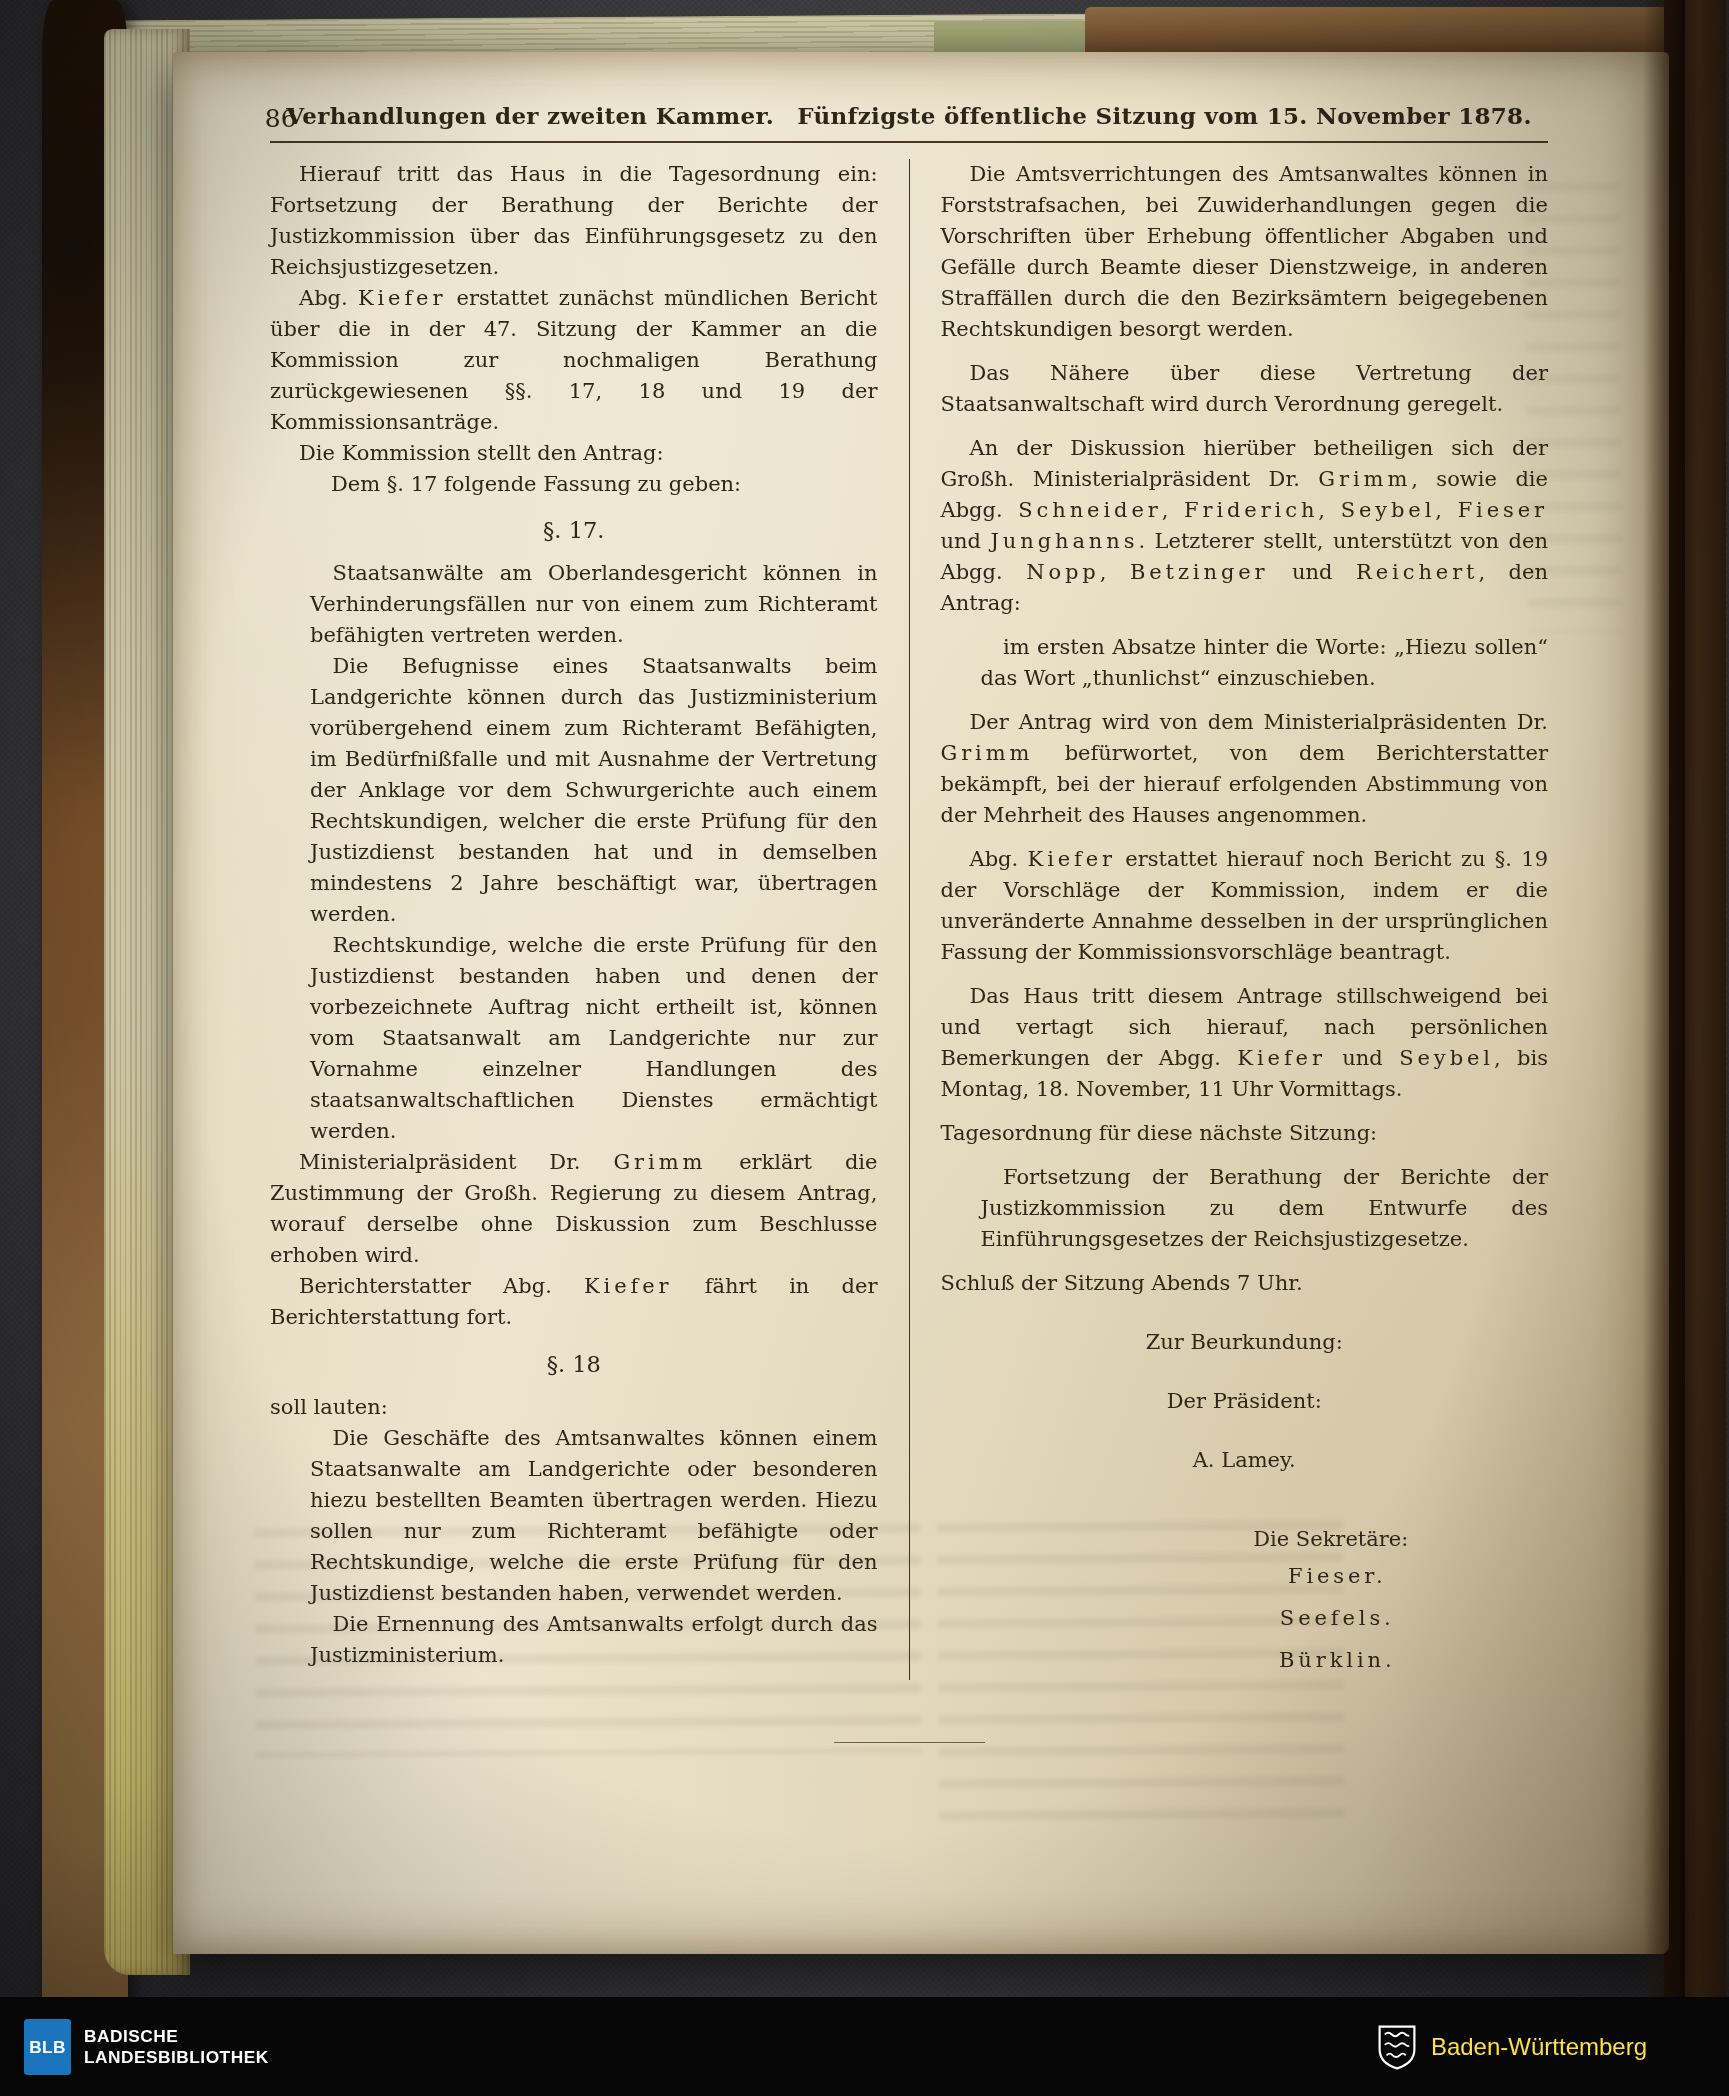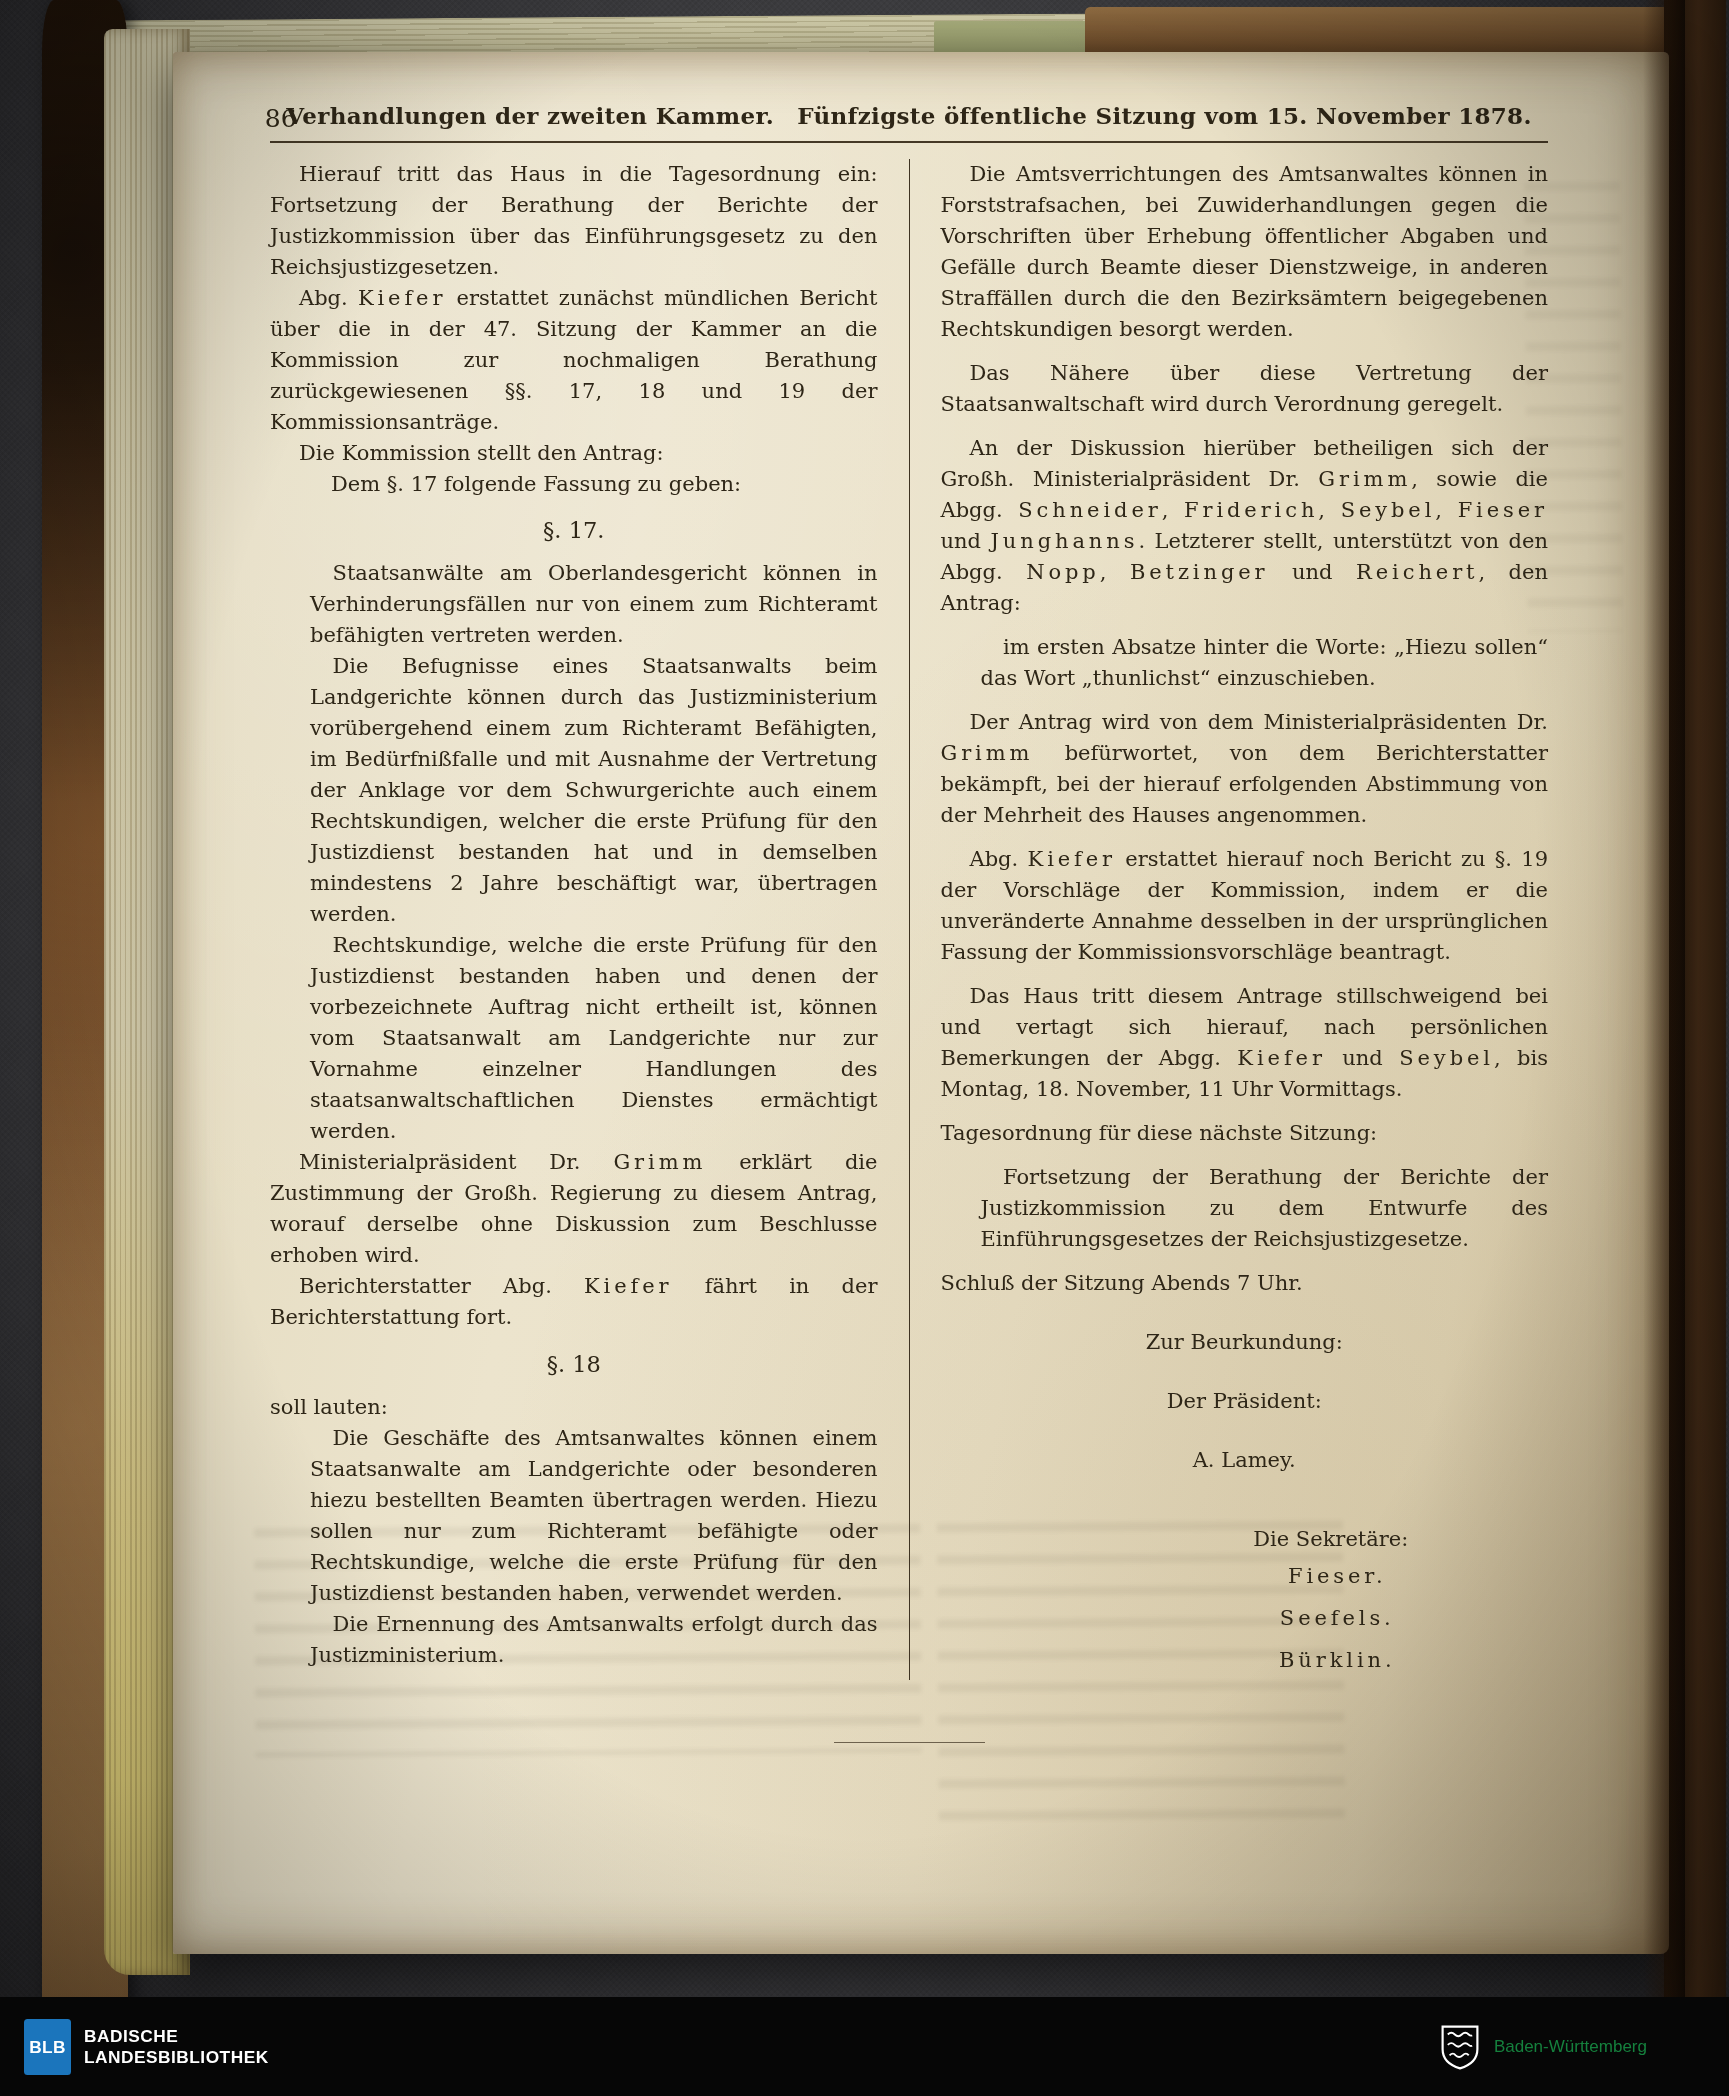--- a/index.html
+++ b/index.html
@@ -103,21 +103,21 @@
   
   .footer-bar{position:absolute;left:0;right:0;bottom:0;height:100px;z-index:50;background:#060606;
     display:flex;align-items:center;justify-content:space-between;padding:0 82px 0 24px;box-sizing:border-box;
     font-family:"Liberation Sans","DejaVu Sans",sans-serif;}
   .footer-left{display:flex;align-items:center;gap:13px;}
   .blb-logo{width:47px;height:56px;border-radius:3.5px;background:#1b75bc;color:#fff;
     display:grid;place-items:center;font-weight:bold;font-size:17.3px;letter-spacing:0.4px;}
   .blb-name{color:#fff;font-weight:bold;font-size:17.3px;line-height:1.22;letter-spacing:0.5px;}
   .footer-right{display:flex;align-items:center;gap:14px;}
   .bw-crest{display:block;}
-  .state-name{color:#15803d;font-size:17px;}
+  .state-name{color:#fde047;font-size:24px;}
 </style>
 </head>
 <body>
 
 <div class="scene">
 
   <div class="page-stack-top"></div>
   <div class="headband"></div>
   <div class="cover-top-right"></div>
   <div class="book-spine"></div>

